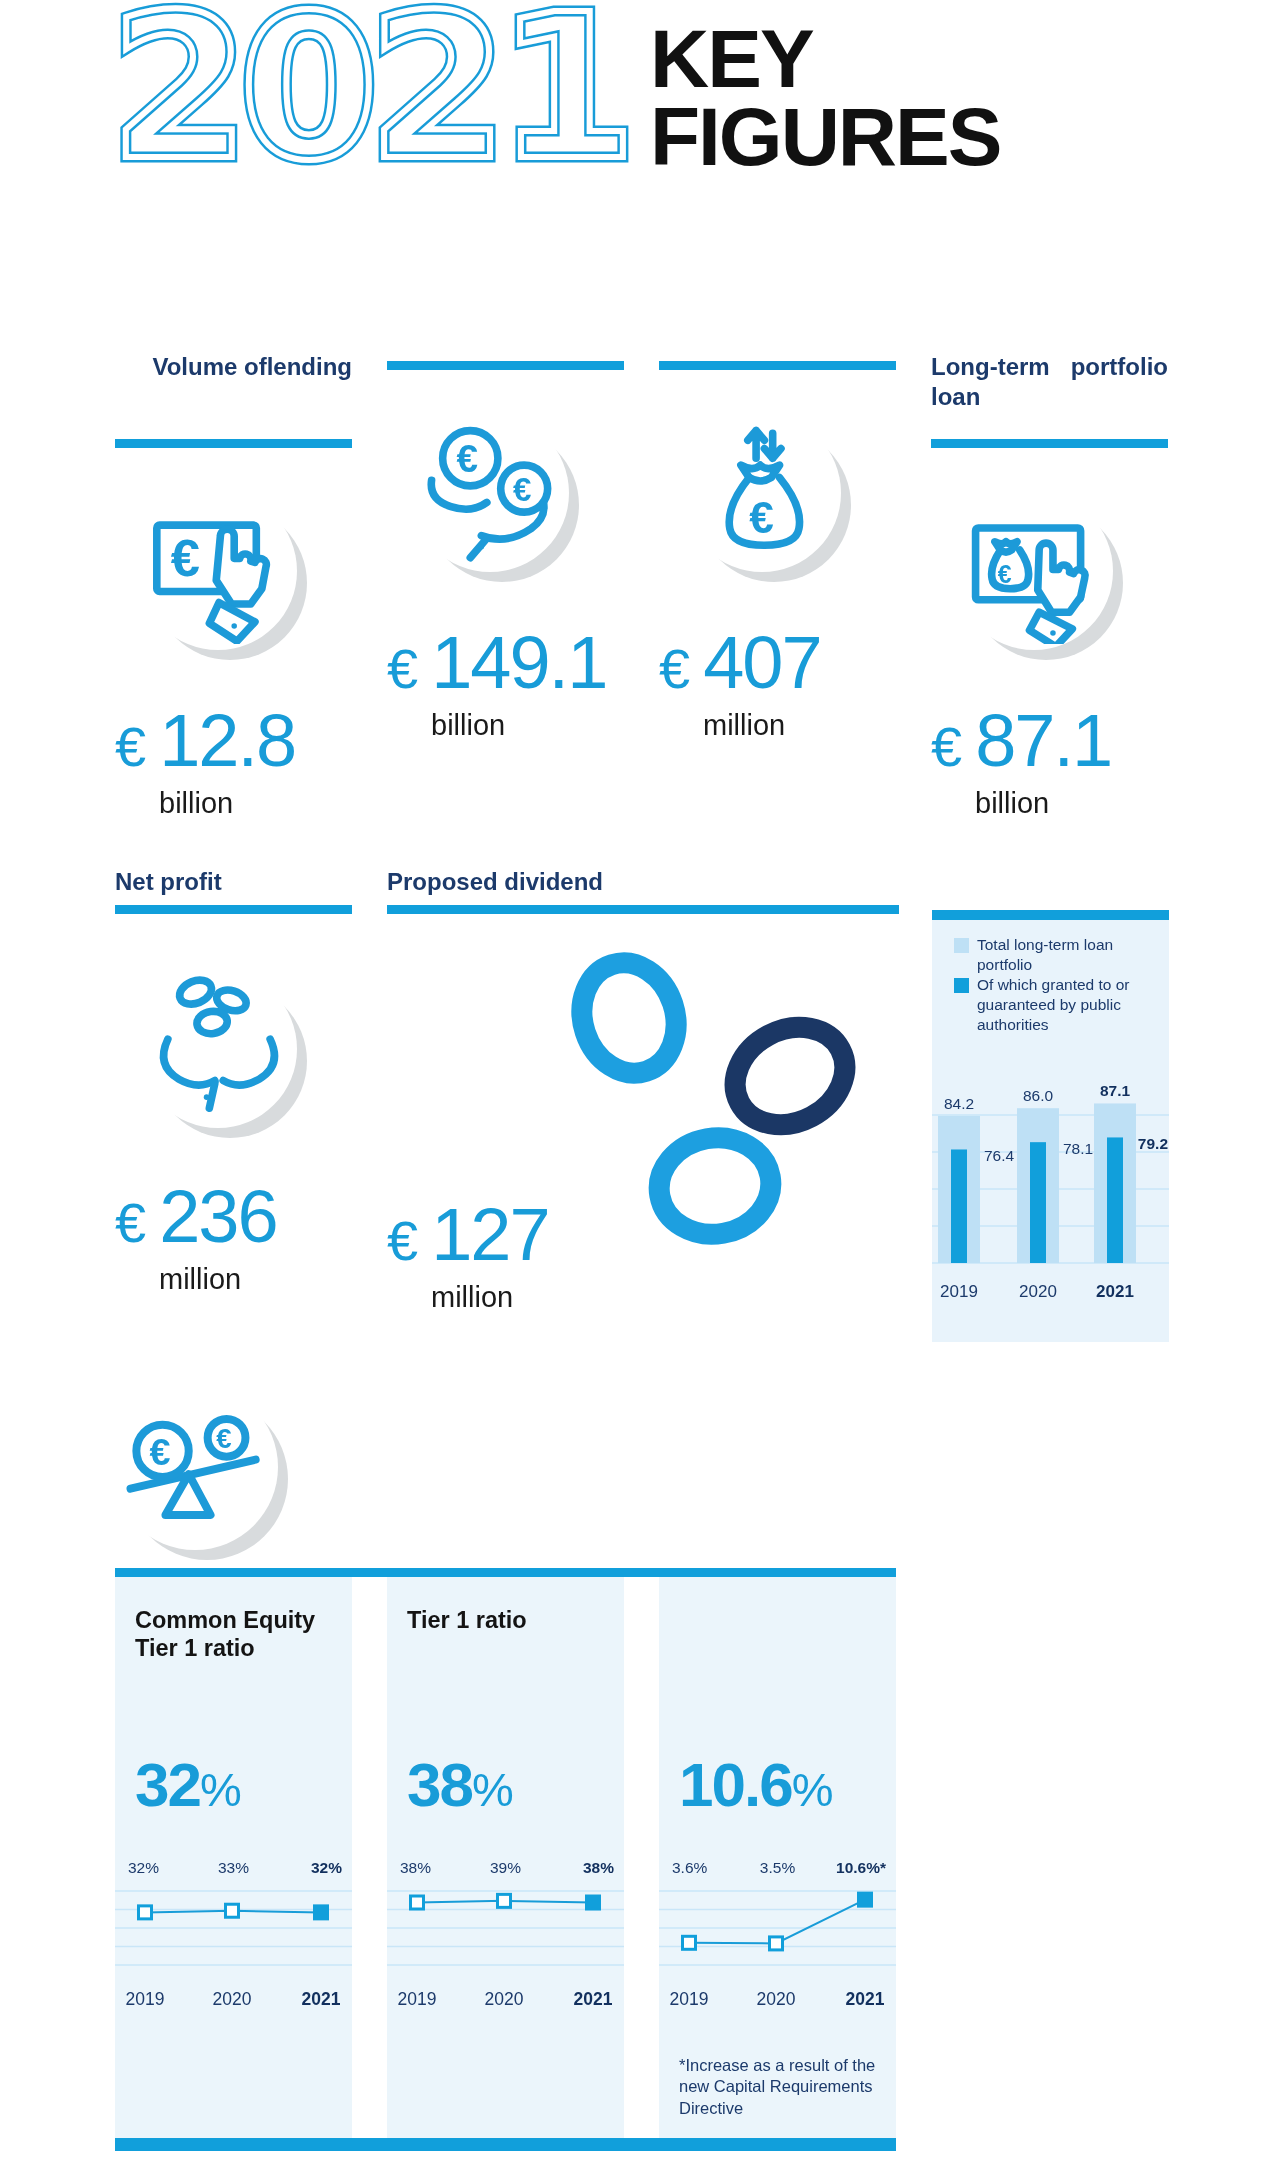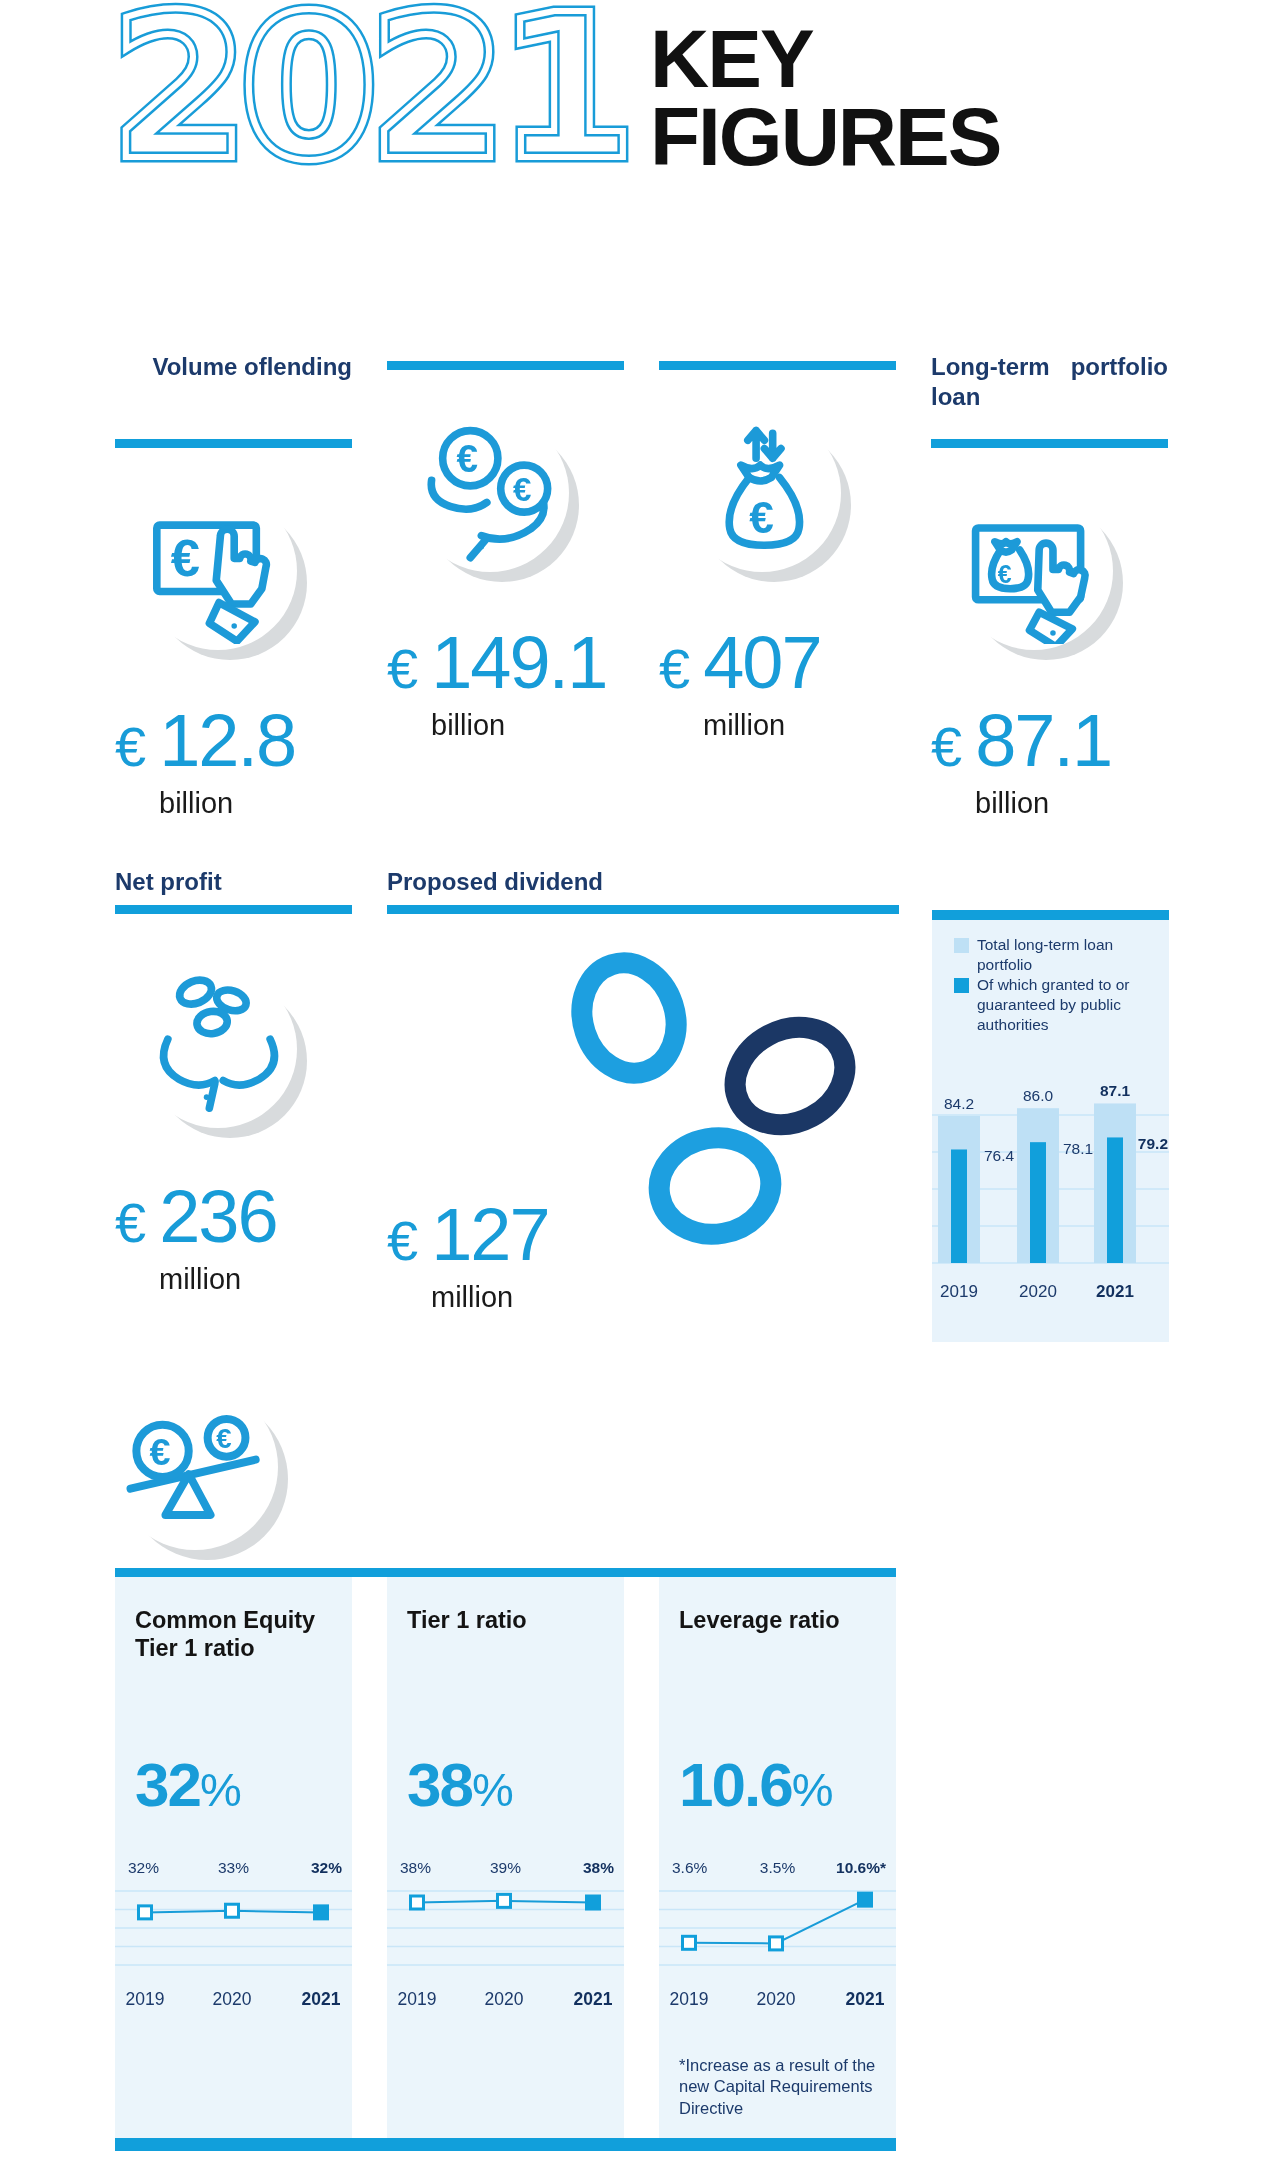--- a/index.html
+++ b/index.html
@@ -353,21 +353,20 @@
           <rect x="198" y="11.511111111111113" width="16" height="16" fill="#119FDB"></rect>
         </svg>
       <div class="r-years">
         <span class="by" style="left:30px">2019</span>
         <span class="by" style="left:117px">2020</span>
         <span class="by bold-navy" style="left:206px">2021</span>
       </div>
     </div>
 
     <div class="rbox">
-      <div class="r-title">Leverage ratio</div>
       <div class="r-big">
         <span class="r-num">10.6</span><span class="r-pct">%</span>
       </div>
       <div class="r-labels">
         <span class="pl1">3.6%</span>
         <span class="pl2">3.5%</span>
         <span class="pl3">10.6%*</span>
       </div>
       <svg class="line-svg" id="line-svg-3" width="237" height="90" viewBox="0 0 237 90">
           <line x1="0" x2="237" y1="8" y2="8" stroke="#C9E6F8" stroke-width="1.5"></line>

